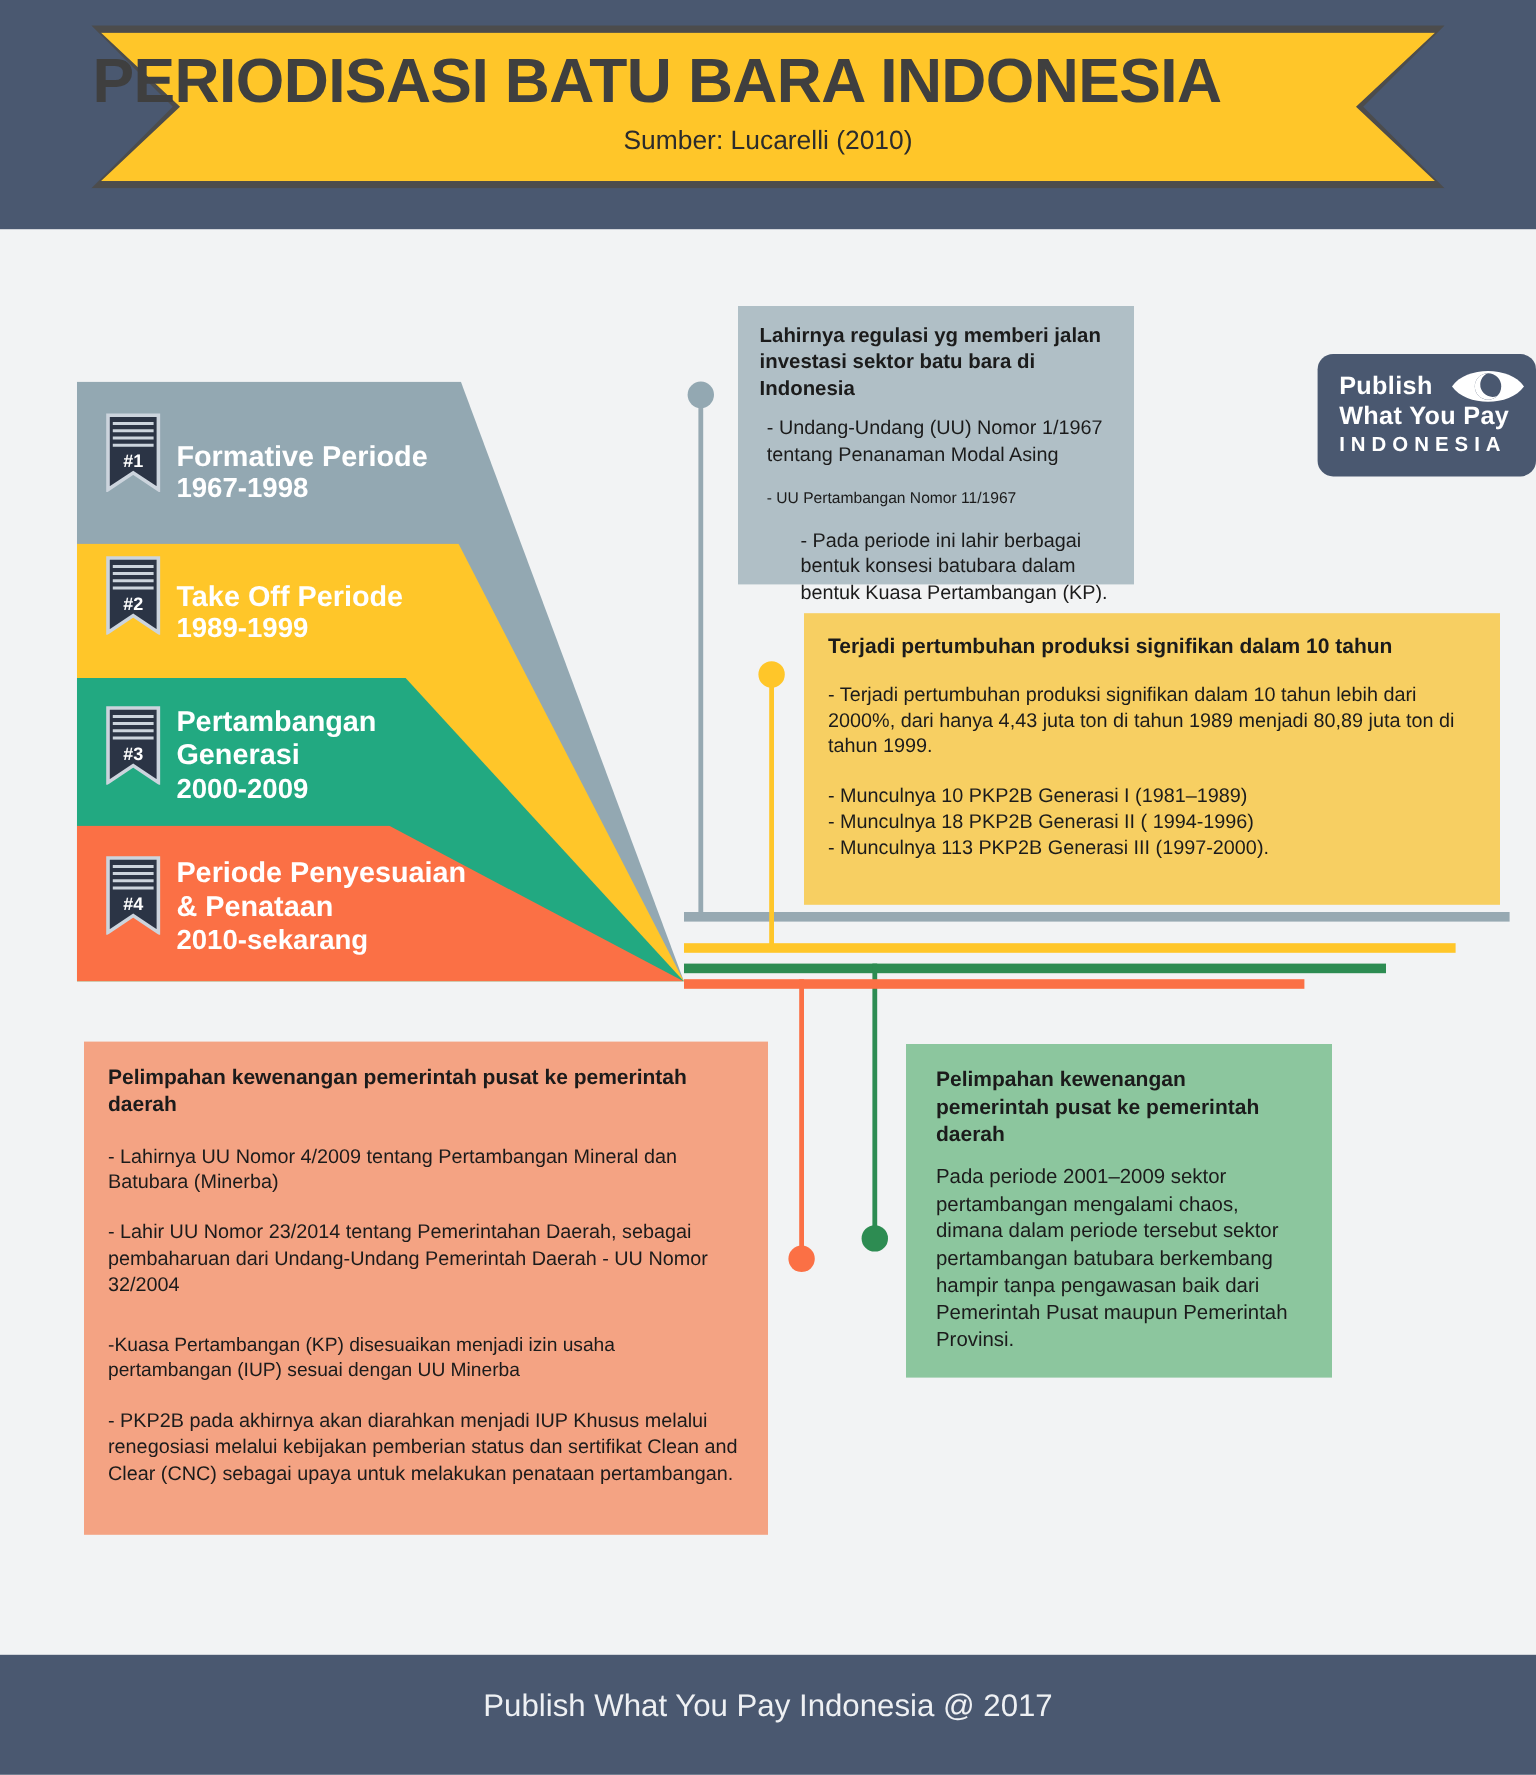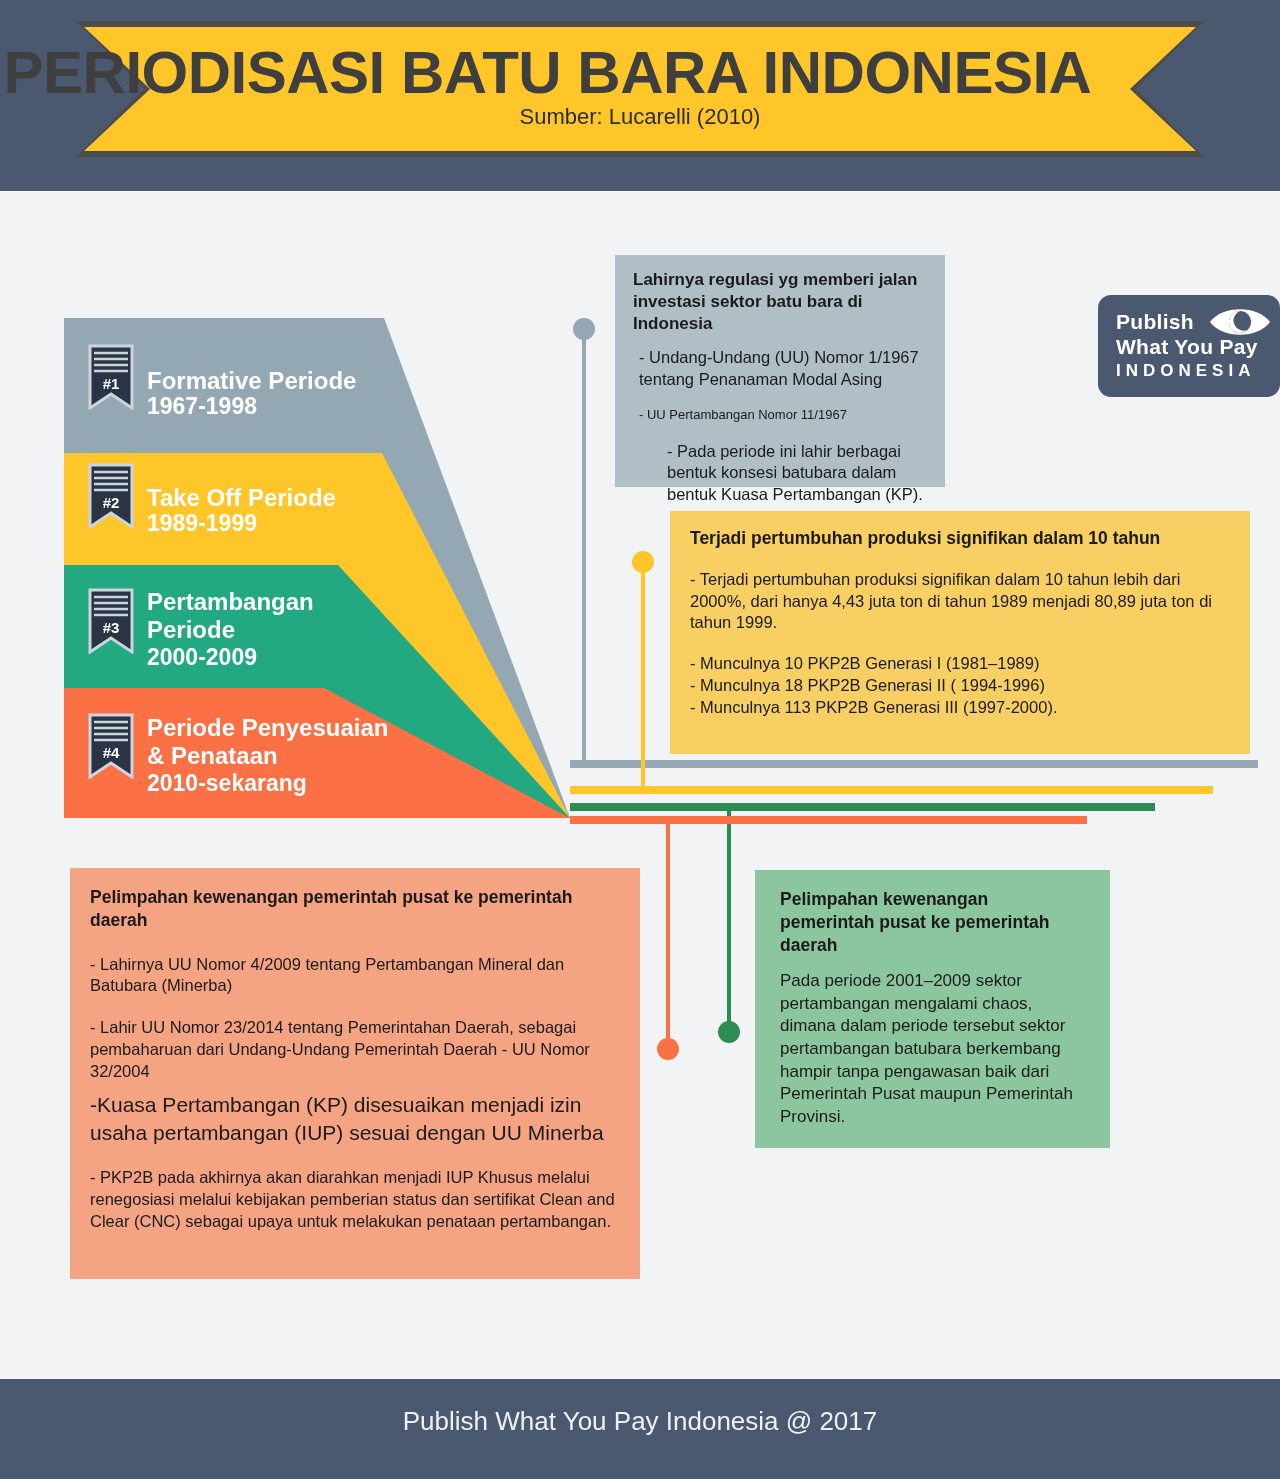--- a/index.html
+++ b/index.html
@@ -19,21 +19,21 @@
     background:#4c4c4c;
     clip-path:polygon(0 0, 1128px 0, 1060px 68px, 1128px 136px, 0 136px, 68px 68px);
   }
   .ribbon-inner{
     position:absolute;left:84px;top:27px;width:1112px;height:124px;
     background:#ffc629;
     clip-path:polygon(0 0, 1112px 0, 1046px 62px, 1112px 124px, 0 124px, 66px 62px);
   }
   .title{
     position:absolute;left:0;top:38px;width:1095px;text-align:center;
-    font-size:60px;font-weight:bold;letter-spacing:-0.5px;
+    font-size:52px;font-weight:bold;letter-spacing:-0.5px;
     color:#3f3f3f;
   }
   .subtitle{
     position:absolute;left:0;top:104px;width:1280px;text-align:center;
     font-size:22px;color:#2c2c2c;
   }
 
   
   .logo{
     position:absolute;left:1098px;top:295px;width:182px;height:102px;
@@ -140,21 +140,21 @@
     <path d="M2 2 H44 V64 L23 50 L2 64 Z" fill="#2b3445" stroke="#ccd4dd" stroke-width="3"></path>
     <g stroke="#ccd4dd" stroke-width="2.5">
       <line x1="6" y1="9" x2="40" y2="9"></line>
         <line x1="6" y1="15" x2="40" y2="15"></line>
       <line x1="6" y1="21" x2="40" y2="21"></line>
         <line x1="6" y1="27" x2="40" y2="27"></line>
     </g>
     <text x="23" y="45" font-size="15" font-weight="bold" fill="#ffffff" text-anchor="middle" font-family="Liberation Sans, sans-serif">#3</text>
   </svg>
   <div class="band-txt" style="left:147px;top:589px;font-size:24px;">Pertambangan</div>
-  <div class="band-txt" style="left:147px;top:617px;font-size:24px;">Periode</div>
+  <div class="band-txt" style="left:147px;top:617px;font-size:24px;">Generasi</div>
   <div class="band-txt" style="left:147px;top:645px;font-size:23px;">2000-2009</div>
 
   <svg class="bm" style="left:88px;top:713px;" viewBox="0 0 46 66">
     <path d="M2 2 H44 V64 L23 50 L2 64 Z" fill="#2b3445" stroke="#ccd4dd" stroke-width="3"></path>
     <g stroke="#ccd4dd" stroke-width="2.5">
       <line x1="6" y1="9" x2="40" y2="9"></line>
         <line x1="6" y1="15" x2="40" y2="15"></line>
       <line x1="6" y1="21" x2="40" y2="21"></line>
         <line x1="6" y1="27" x2="40" y2="27"></line>
     </g>
@@ -192,21 +192,21 @@
     <div class="box-p" style="font-size:16.5px;line-height:1.32;margin-top:19px;">- Terjadi pertumbuhan produksi signifikan dalam 10 tahun lebih dari 2000%, dari hanya 4,43 juta ton di tahun 1989 menjadi 80,89 juta ton di tahun 1999.</div>
     <div class="box-p" style="font-size:16.5px;line-height:1.32;margin-top:19px;white-space:pre-line;">- Munculnya 10 PKP2B Generasi I (1981–1989)
 - Munculnya 18 PKP2B Generasi II ( 1994-1996)
 - Munculnya 113 PKP2B Generasi III (1997-2000).</div>
   </div>
 
   <div class="box" style="left:70px;top:868px;width:570px;height:411px;background:#f4a383;padding:18px 20px;">
     <div class="box-h" style="font-size:17.5px;line-height:1.3;">Pelimpahan kewenangan pemerintah pusat ke pemerintah daerah</div>
     <div class="box-p" style="font-size:16.5px;line-height:1.33;margin-top:22px;">- Lahirnya UU Nomor 4/2009 tentang Pertambangan Mineral dan Batubara (Minerba)</div>
     <div class="box-p" style="font-size:16.5px;line-height:1.33;margin-top:20px;">- Lahir UU Nomor 23/2014 tentang Pemerintahan Daerah, sebagai pembaharuan dari Undang-Undang Pemerintah Daerah - UU Nomor 32/2004</div>
-    <div class="box-p" style="font-size:21px;line-height:1.33;margin-top:8px;">-Kuasa Pertambangan (KP) disesuaikan menjadi izin usaha pertambangan (IUP) sesuai dengan UU Minerba</div>
+    <div class="box-p" style="font-size:16px;line-height:1.33;margin-top:28px;">-Kuasa Pertambangan (KP) disesuaikan menjadi izin usaha pertambangan (IUP) sesuai dengan UU Minerba</div>
     <div class="box-p" style="font-size:16.5px;line-height:1.33;margin-top:20px;">- PKP2B pada akhirnya akan diarahkan menjadi IUP Khusus melalui renegosiasi melalui kebijakan pemberian status dan sertifikat Clean and Clear (CNC) sebagai upaya untuk melakukan penataan pertambangan.</div>
   </div>
 
   <div class="box" style="left:755px;top:870px;width:355px;height:278px;background:#8cc69e;padding:18px 25px;">
     <div class="box-h" style="font-size:17.5px;line-height:1.3;">Pelimpahan kewenangan pemerintah pusat ke pemerintah daerah</div>
     <div class="box-p" style="font-size:17px;line-height:1.33;margin-top:14px;">Pada periode 2001–2009 sektor pertambangan mengalami chaos, dimana dalam periode tersebut sektor pertambangan batubara berkembang hampir tanpa pengawasan baik dari Pemerintah Pusat maupun Pemerintah Provinsi.</div>
   </div>
 
   <div class="footer">
     <div class="footer-txt">Publish What You Pay Indonesia @ 2017</div>

